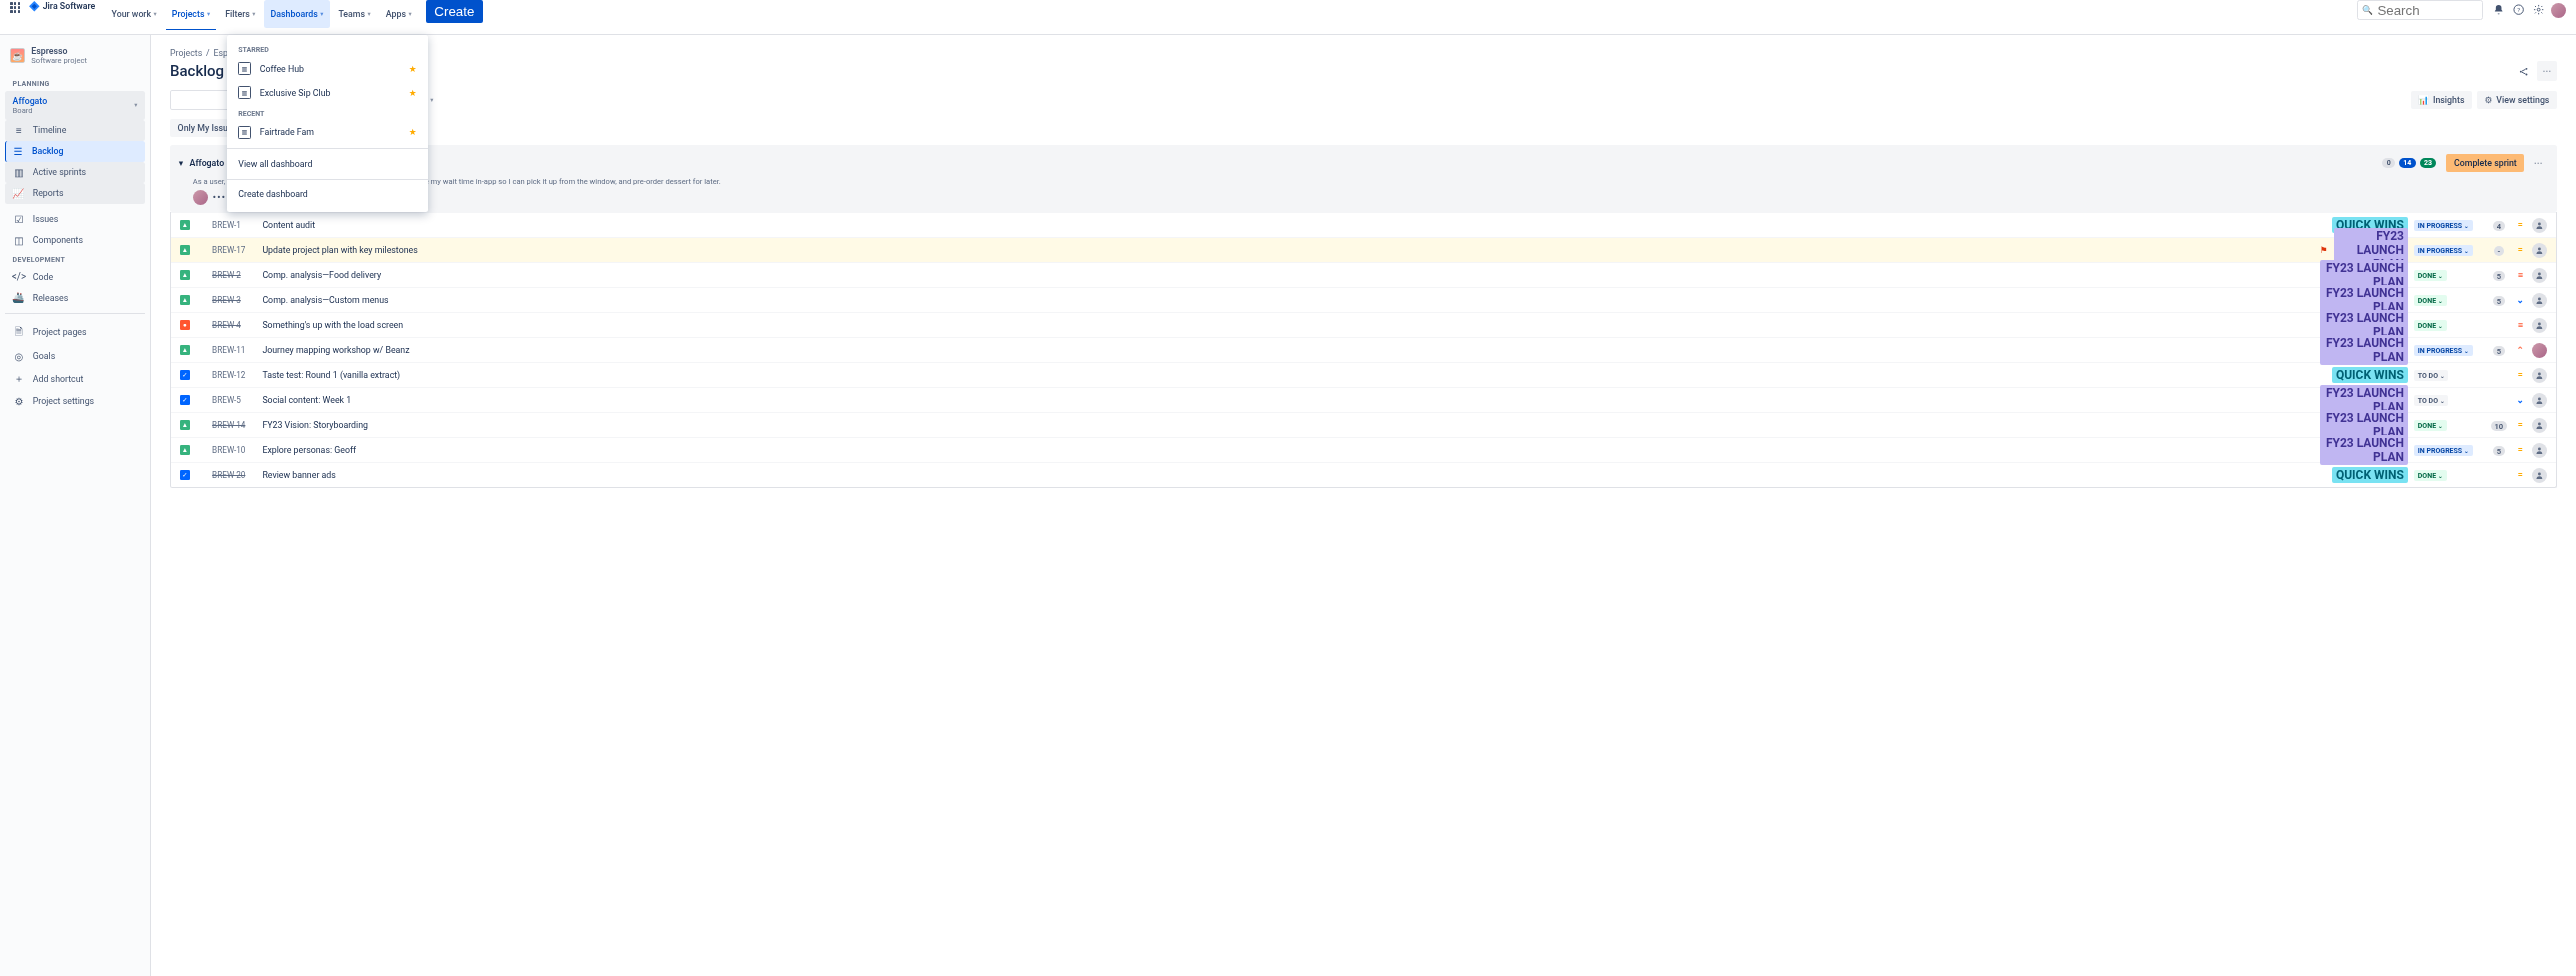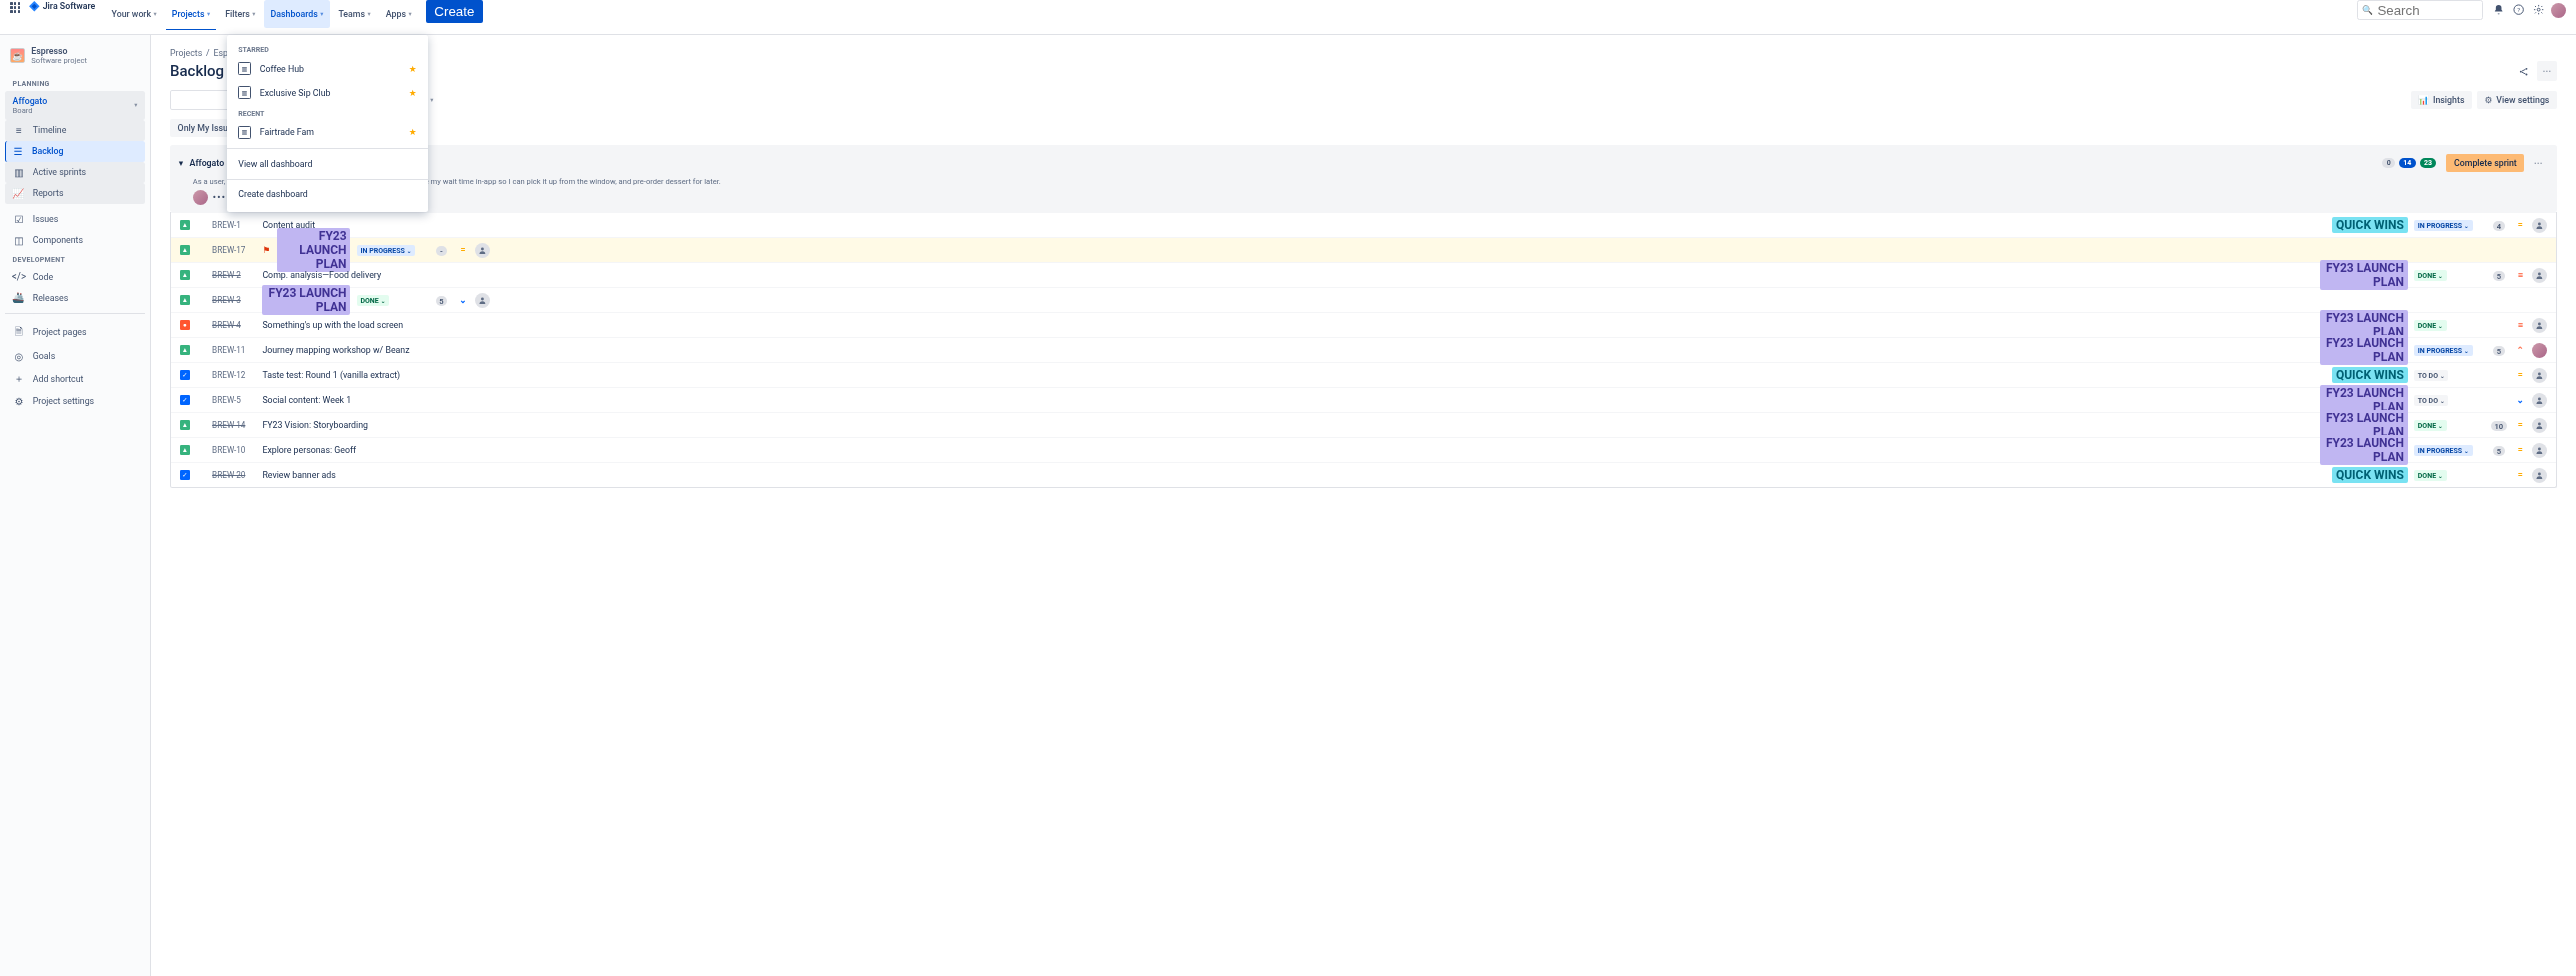--- a/index.html
+++ b/index.html
@@ -393,20 +393,21 @@
           <div class="assignee">
             <svg width="8.8" height="8.8" viewBox="0 0 24 24">
               <circle cx="12" cy="8" r="4" fill="#5E6C84"></circle>
               <path fill="#5E6C84" d="M4 22a8 8 0 0 1 16 0z"></path>
             </svg>
           </div>
         </div>
         <div class="issue-row highlight">
           <div class="issue-type it-story">▲</div>
           <div class="issue-key">BREW-17</div>
+          <div class="issue-summary">Update project plan with key milestones</div>
           <div class="col-epic">
             <span class="flag">⚑</span>
             <span class="epic-tag epic-purple">FY23 LAUNCH PLAN</span>
           </div>
           <div class="col-status"><span class="status-pill st-inprog">IN PROGRESS <span style="font-size:5.7px;">⌄</span></span></div>
           <div class="col-est"><span class="est">-</span></div>
           <div class="col-prio prio prio-medium">=</div>
           <div class="assignee">
             <svg width="8.8" height="8.8" viewBox="0 0 24 24">
               <circle cx="12" cy="8" r="4" fill="#5E6C84"></circle>
@@ -427,20 +428,21 @@
           <div class="assignee">
             <svg width="8.8" height="8.8" viewBox="0 0 24 24">
               <circle cx="12" cy="8" r="4" fill="#5E6C84"></circle>
               <path fill="#5E6C84" d="M4 22a8 8 0 0 1 16 0z"></path>
             </svg>
           </div>
         </div>
         <div class="issue-row">
           <div class="issue-type it-story">▲</div>
           <div class="issue-key done">BREW-3</div>
+          <div class="issue-summary">Comp. analysis—Custom menus</div>
           <div class="col-epic">
             <span class="epic-tag epic-purple">FY23 LAUNCH PLAN</span>
           </div>
           <div class="col-status"><span class="status-pill st-done">DONE <span style="font-size:5.7px;">⌄</span></span></div>
           <div class="col-est"><span class="est">5</span></div>
           <div class="col-prio prio prio-low">⌄</div>
           <div class="assignee">
             <svg width="8.8" height="8.8" viewBox="0 0 24 24">
               <circle cx="12" cy="8" r="4" fill="#5E6C84"></circle>
               <path fill="#5E6C84" d="M4 22a8 8 0 0 1 16 0z"></path>

